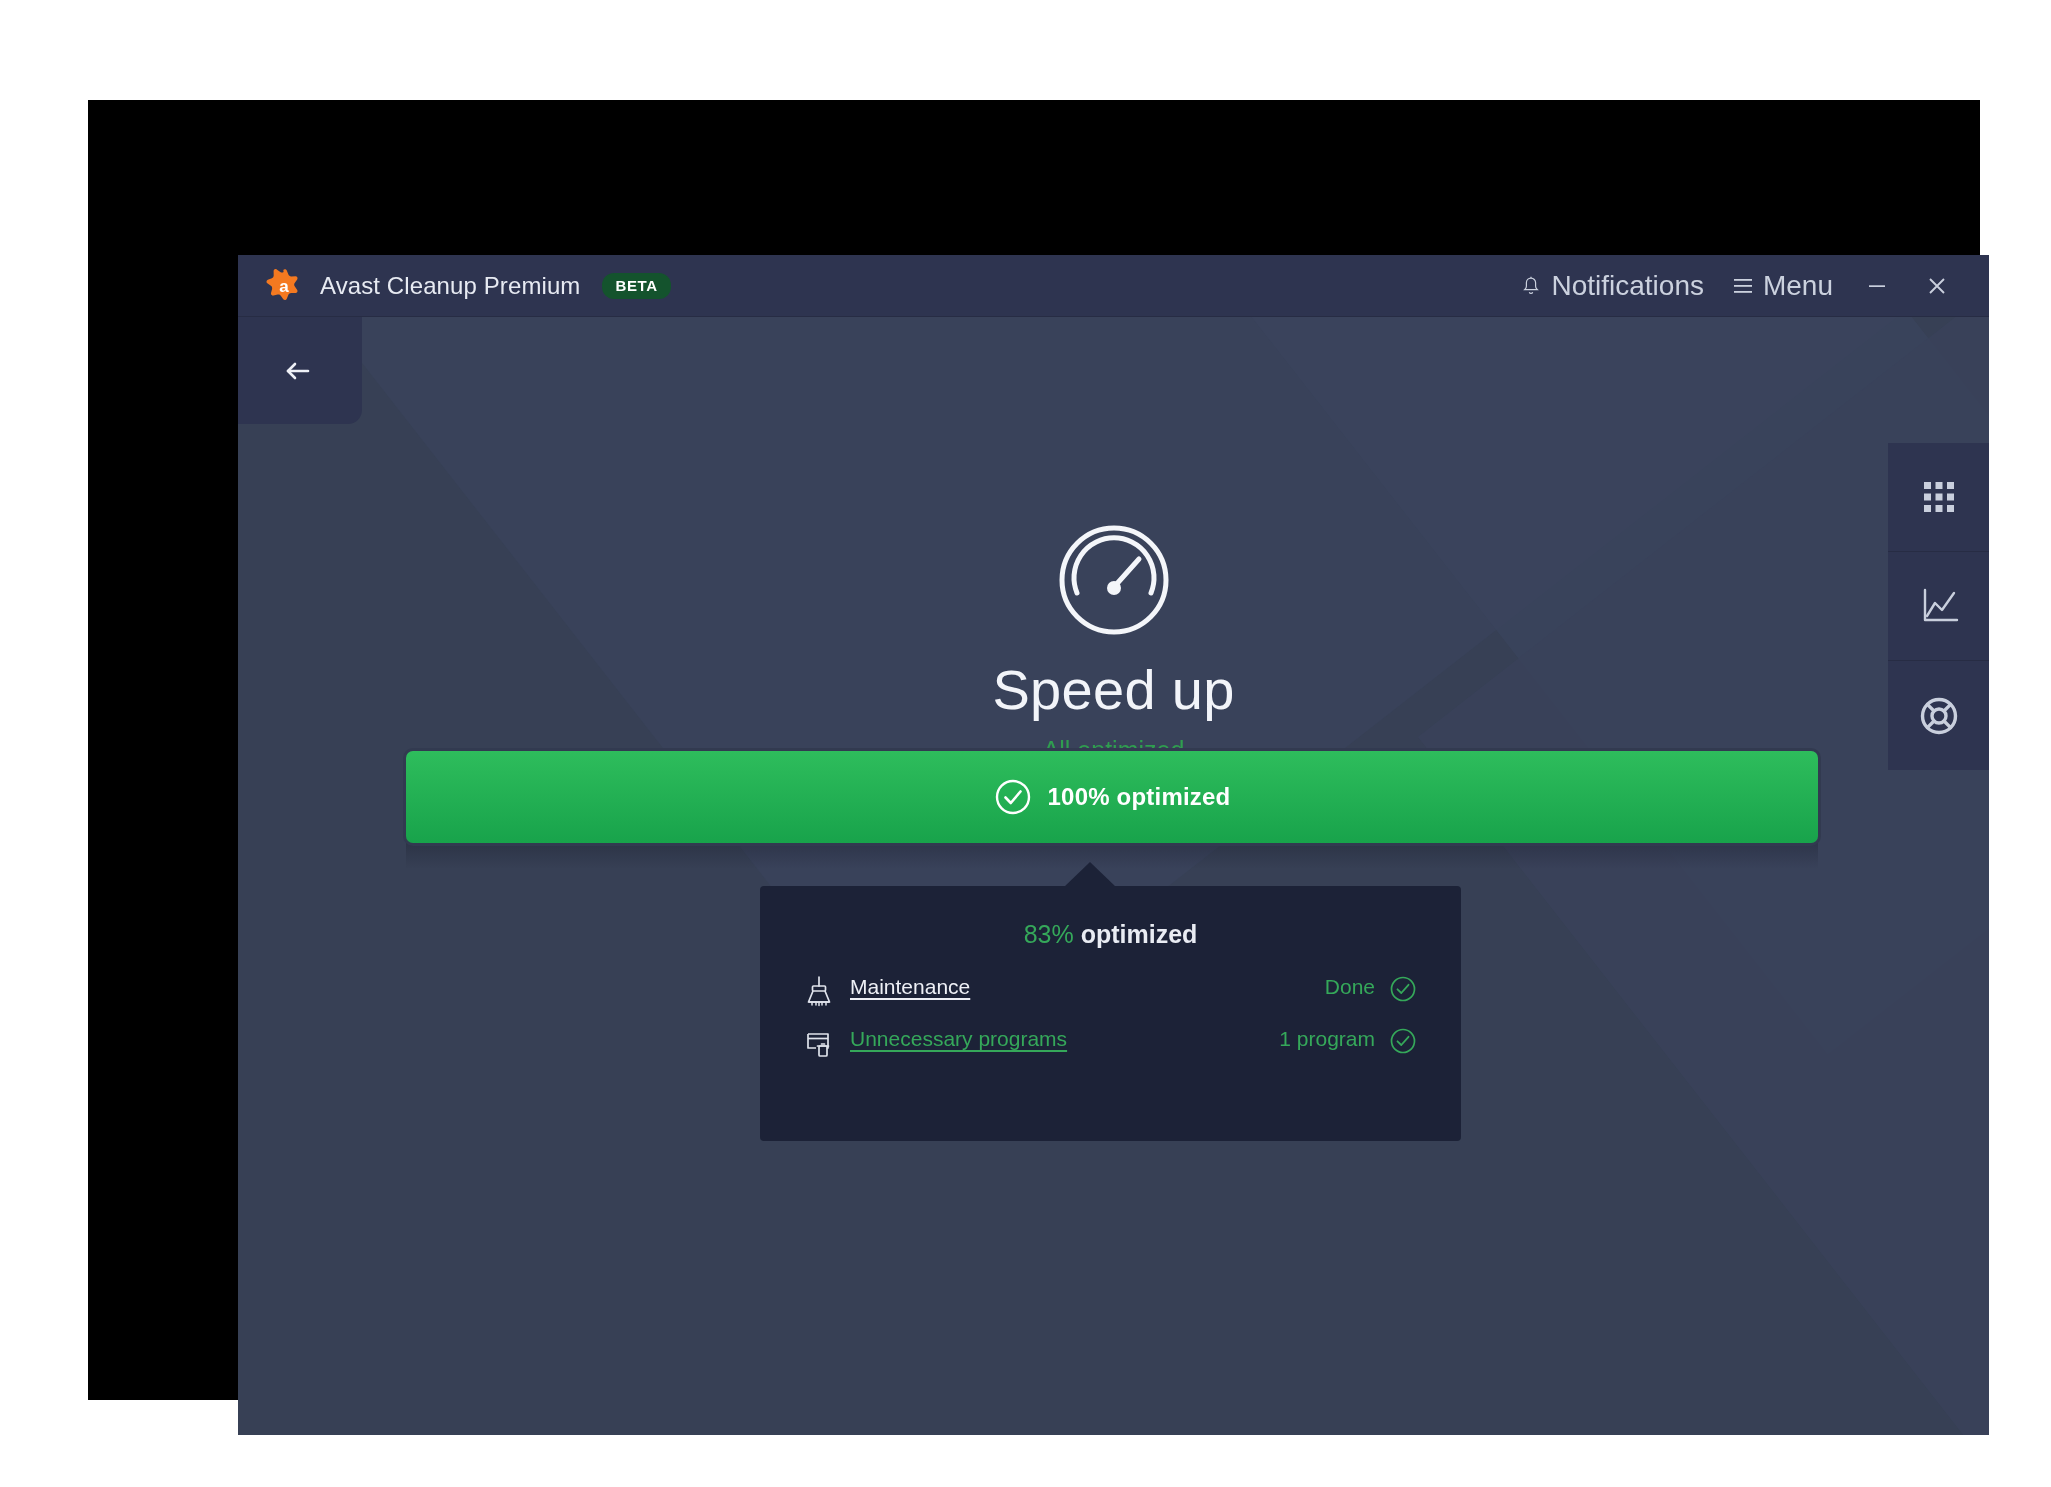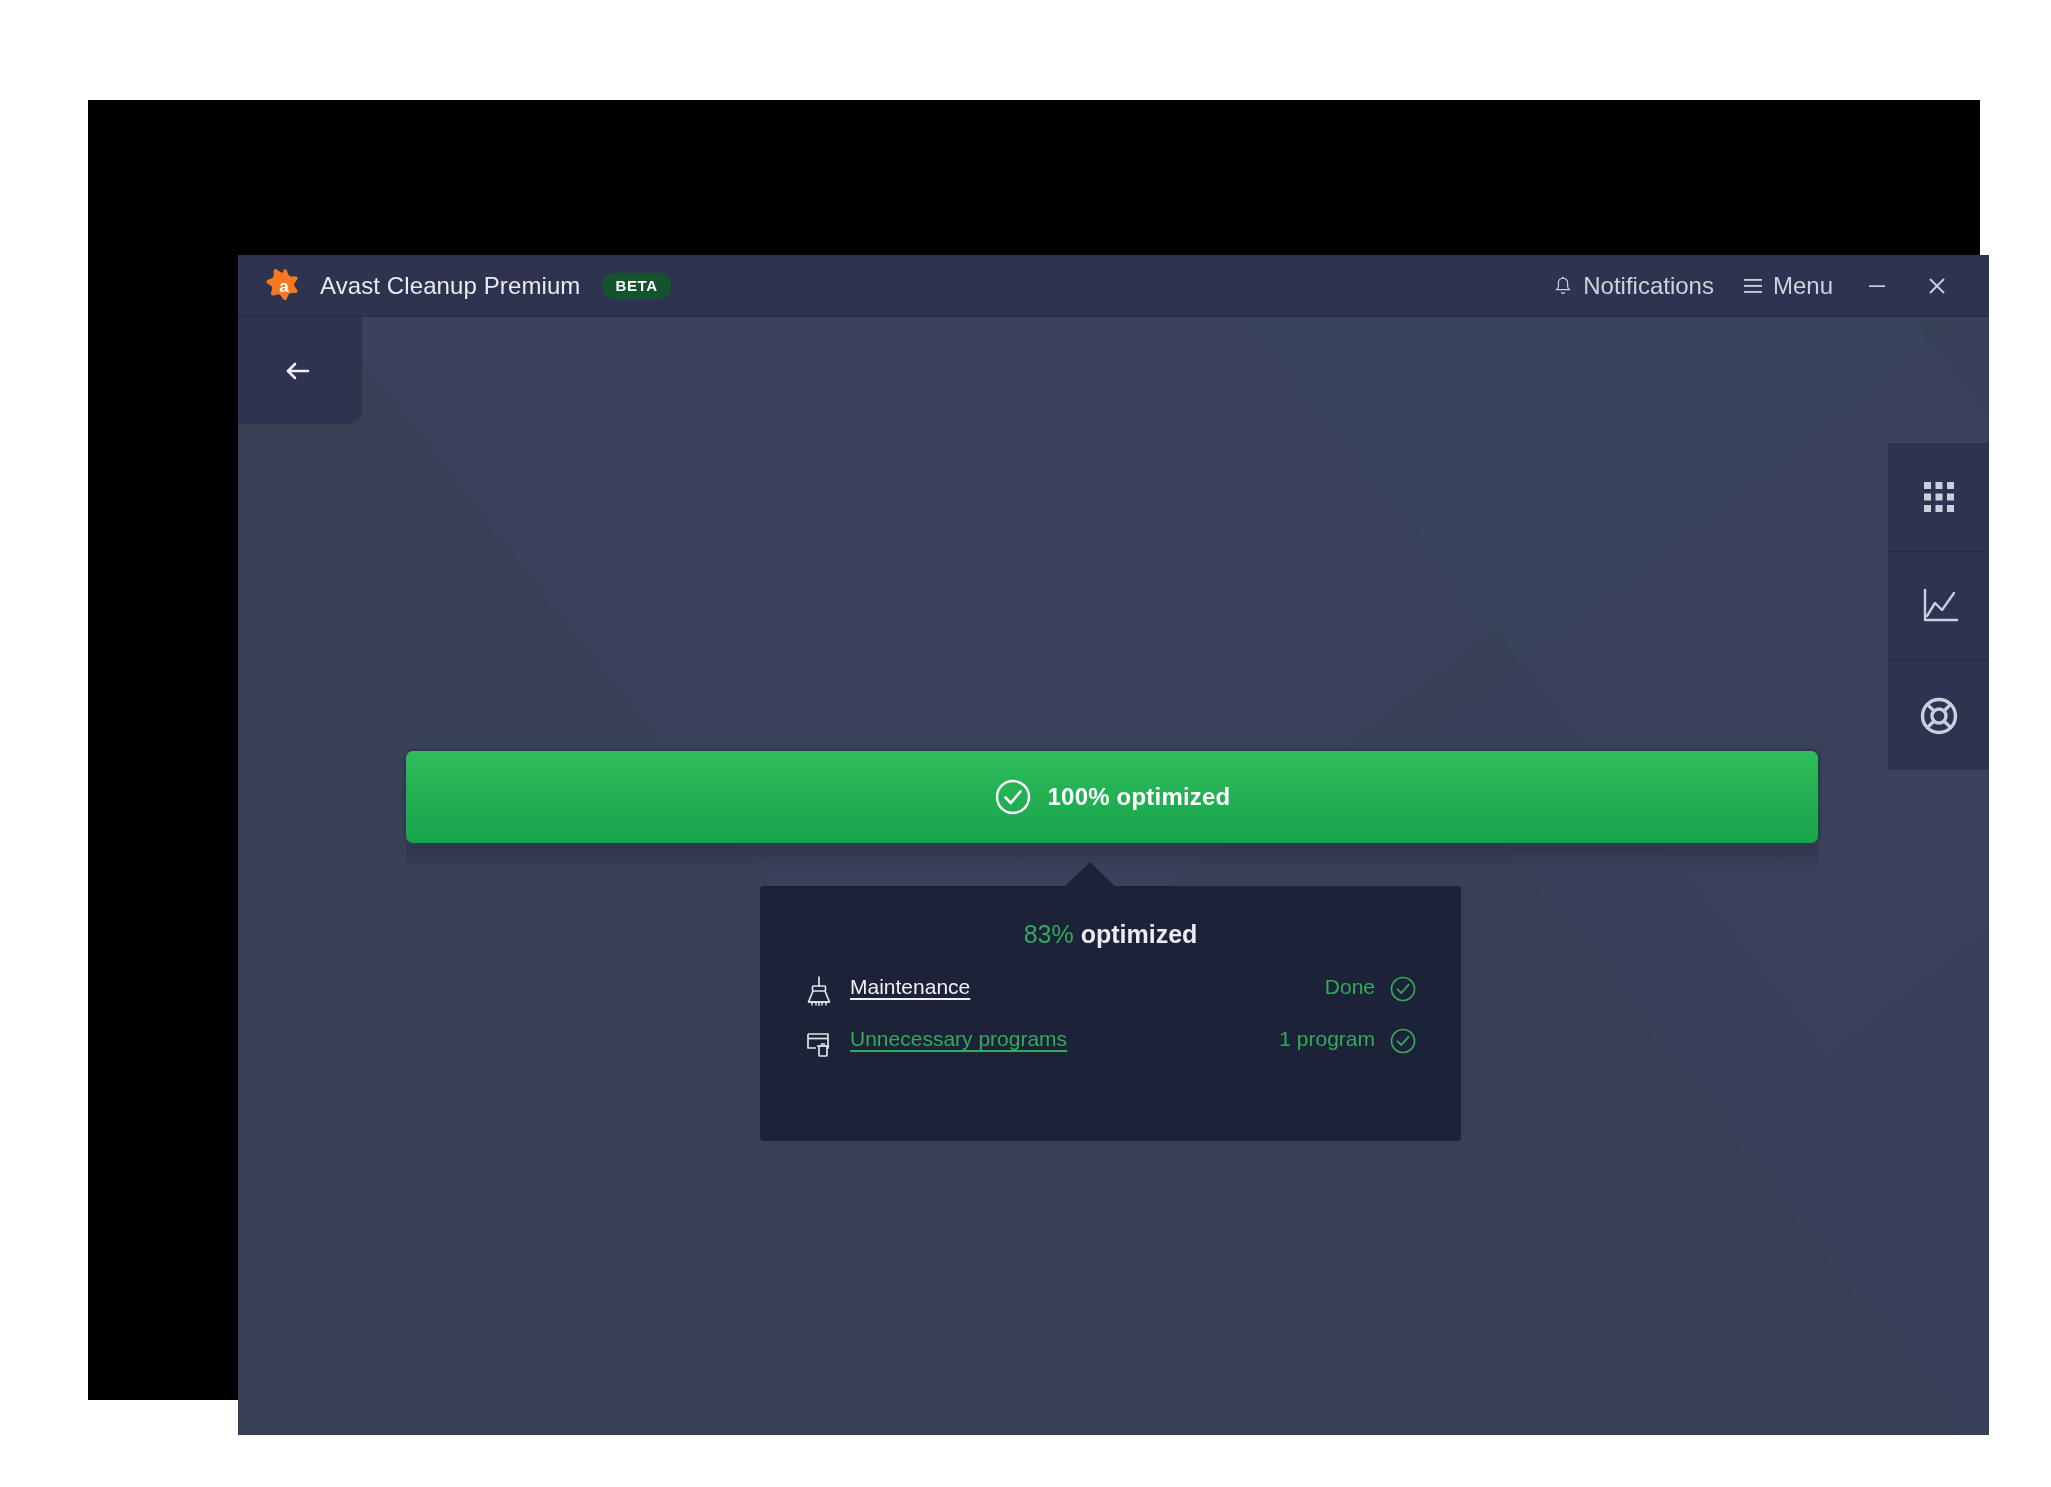--- a/index.html
+++ b/index.html
@@ -54,21 +54,21 @@
     font-weight: bold;
     letter-spacing: .6px;
     padding: 4px 13px 5px;
     border-radius: 12px;
     margin-left: 6px;
   }
   .tb-right { display: flex; align-items: center; gap: 0; }
   .tb-btn {
     display: flex; align-items: center; gap: 9px;
     color: #cbd1de;
-    font-size: 24px;
+    font-size: 28px;
     padding: 8px 14px;
     white-space: nowrap;
   }
   .tb-btn svg { display: block; }
   .tb-icon-only { padding: 8px 18px; }
   #win-min, #win-close { color: #c9cfdd; }
 
   
   #content {
     position: absolute;
@@ -323,20 +323,30 @@
         <div class="rail-item">
           <svg width="46" height="46" viewBox="0 0 46 46">
             <circle cx="23" cy="23" r="16.5" fill="none" stroke="#c9cfdd" stroke-width="3.4"></circle>
             <circle cx="23" cy="23" r="7" fill="none" stroke="#c9cfdd" stroke-width="3.4"></circle>
             <path d="M11.4 11.4 L18 18 M34.6 11.4 L28 18 M11.4 34.6 L18 28 M34.6 34.6 L28 28" stroke="#c9cfdd" stroke-width="3.4" stroke-linecap="round"></path>
           </svg>
         </div>
 
       </div>
 
+      <div id="hero">
+        <svg id="speedometer-icon" width="126" height="126" viewBox="0 0 126 126">
+          <circle cx="63" cy="63" r="52" fill="none" stroke="#f4f6fa" stroke-width="5"></circle>
+          <path d="M26 76 A40 40 0 1 1 100 76" fill="none" stroke="#f4f6fa" stroke-width="5" stroke-linecap="round"></path>
+          <path d="M63 70 L88 42" stroke="#f4f6fa" stroke-width="5" stroke-linecap="round"></path>
+          <circle cx="63" cy="71" r="7" fill="#f4f6fa"></circle>
+        </svg>
+        <div id="hero-title">Speed up</div>
+        <div id="hero-subtitle">All optimized</div>
+      </div>
 
       <div id="status-shadow"></div>
       <div id="status-bar">
         <svg width="38" height="38" viewBox="0 0 38 38">
           <circle cx="19" cy="19" r="16" fill="none" stroke="#ffffff" stroke-width="2.4"></circle>
           <path d="M11.5 19.5 L16.8 25 L26.5 13.5" fill="none" stroke="#ffffff" stroke-width="2.6" stroke-linecap="round" stroke-linejoin="round"></path>
         </svg>
         <span id="status-bar-label">100% optimized</span>
       </div>
 

